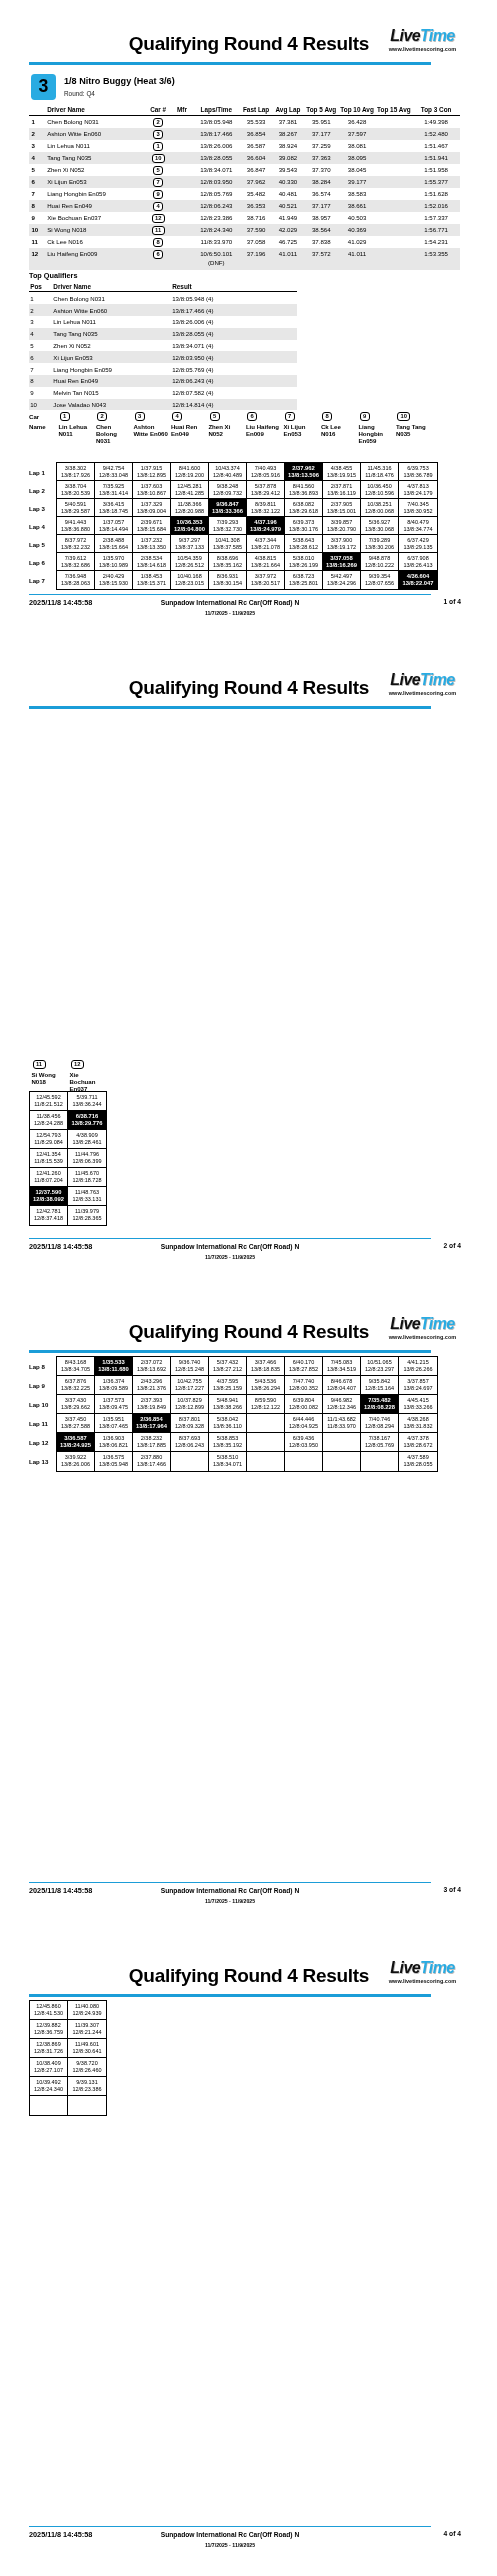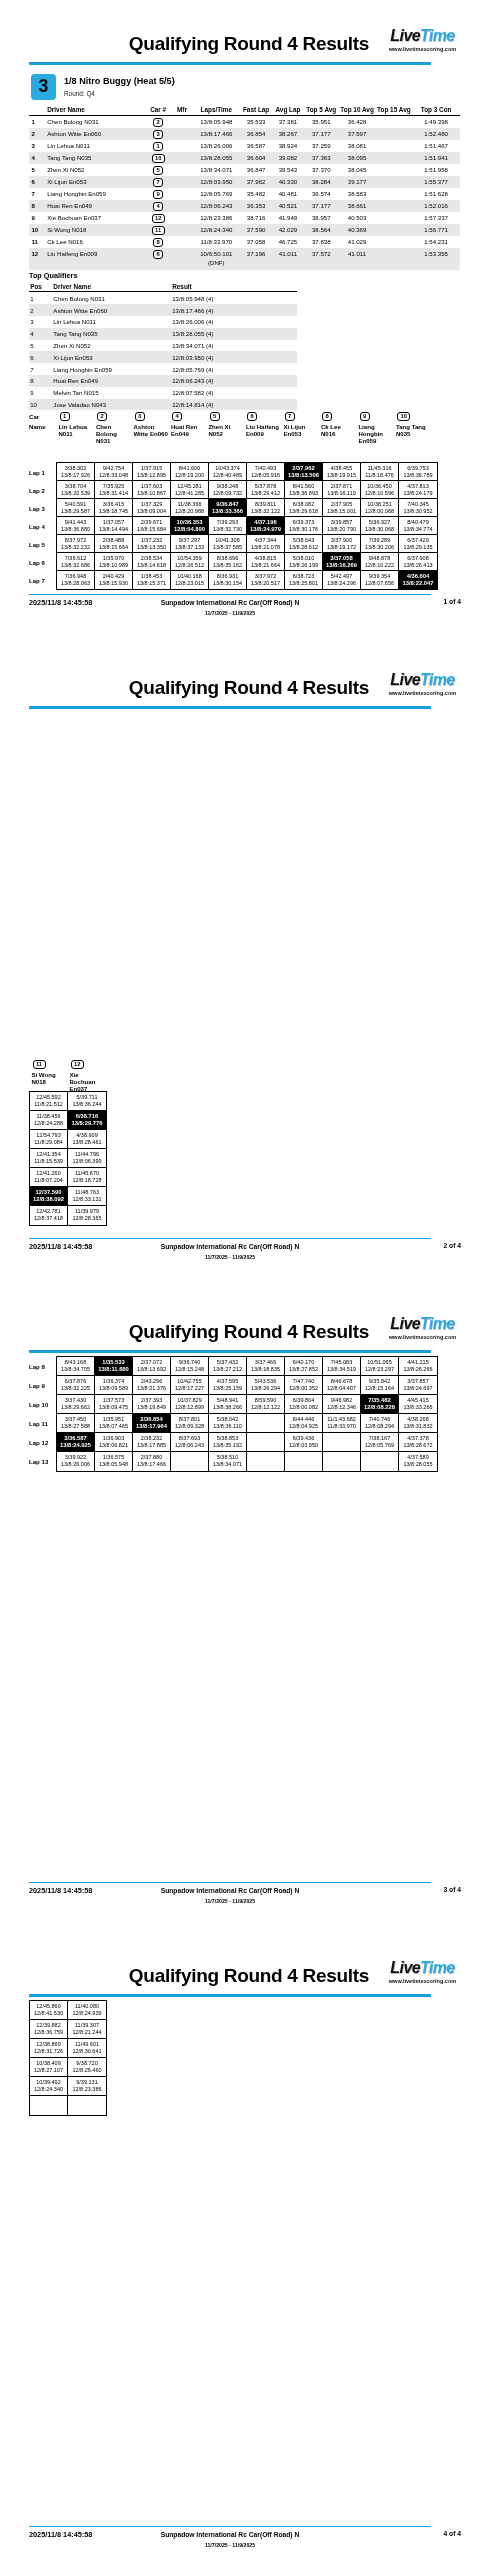--- a/index.html
+++ b/index.html
@@ -83,21 +83,21 @@
 
 <section class="page" style="top:0">
   <div class="pg-title">Qualifying Round 4 Results</div>
   <div class="logo">
     <div class="logo-text"><span class="logo-live">Live</span><span class="logo-time">Time</span></div>
     <div class="logo-url">www.livetimescoring.com</div>
   </div>
   <div class="rule"></div>
 
   <div class="heat-badge">3</div>
-  <div class="heat-title">1/8 Nitro Buggy (Heat 5/5)</div>
+  <div class="heat-title">1/8 Nitro Buggy (Heat 3/6)</div>
   <div class="heat-round">Round: Q4</div>
 
   <div class="results">
     <div class="r-head">
       <div class="r-cell c0"></div>
       <div class="r-cell c1 left">Driver Name</div>
       <div class="r-cell c2">Car #</div>
       <div class="r-cell c3">Mfr</div>
       <div class="r-cell c4">Laps/Time</div>
       <div class="r-cell c5">Fast Lap</div>

